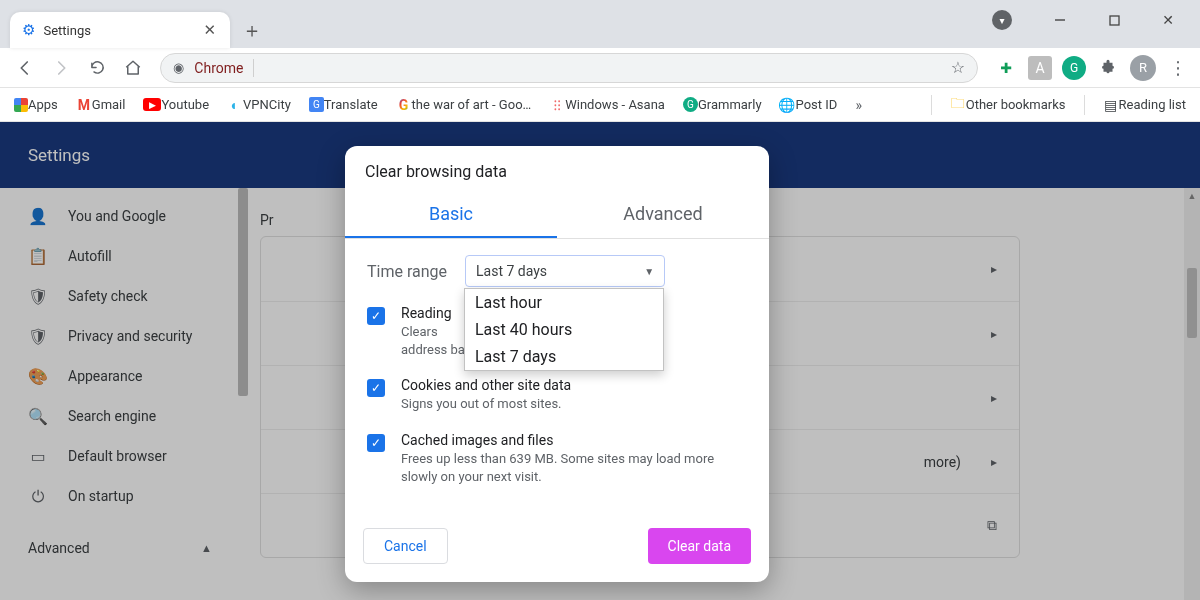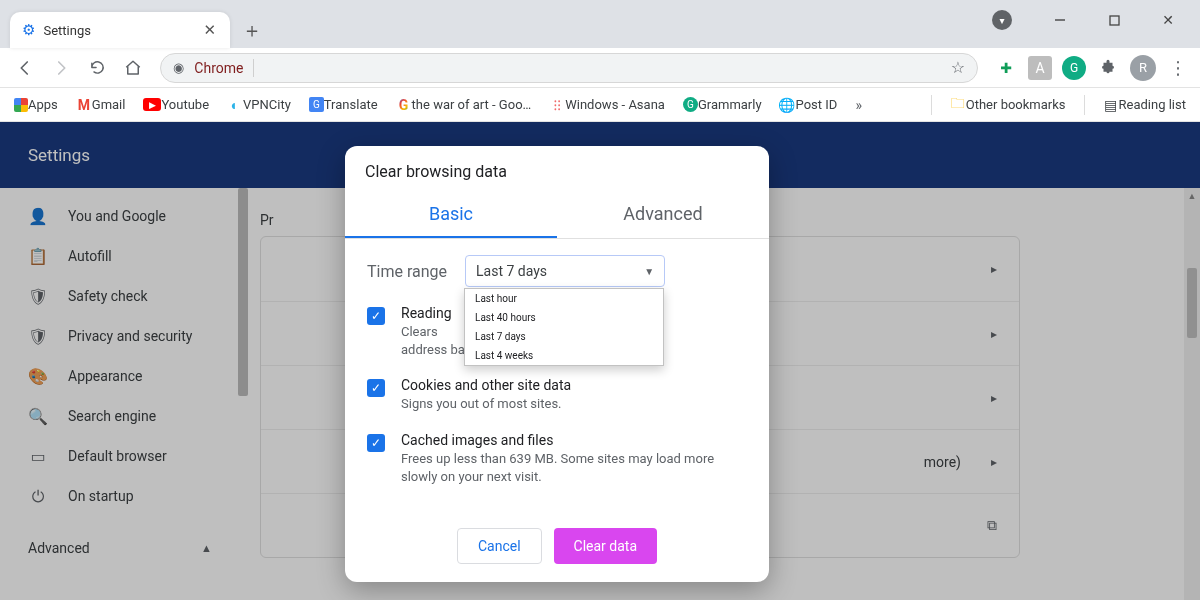--- a/index.html
+++ b/index.html
@@ -68,27 +68,27 @@
   .tabs { display:flex; border-bottom:1px solid #e0e0e0; }
   .tab-btn { flex:1; text-align:center; padding:12px 0; font-size:18px; color:#5f6368; border-bottom:2px solid transparent; }
   .tab-btn.active { color:#1a73e8; border-bottom-color:#1a73e8; }
   .dlg-body { padding:16px 22px 10px 22px; }
   .tr-row { display:flex; align-items:center; gap:18px; margin-bottom:18px; position:relative; }
   .tr-label { color:#5f6368; font-size:16px; }
   .select { width:200px; height:32px; border:1px solid #b7c9f7; border-radius:4px; display:flex; align-items:center; padding:0 10px; font-size:14px; color:#3c4043; justify-content:space-between; background:#fff;}
   .select .caret { color:#5f6368; font-size:10px;}
   
   .dropdown { position:absolute; left: 97px; top: 33px; width:200px; background:#fff; border:1px solid #c2c2c2; box-shadow:0 4px 10px rgba(0,0,0,.2); z-index:5;}
-  .opt { padding:4px 10px; font-size:10px; color:#202124; white-space:nowrap; }
+  .opt { padding:4px 10px; font-size:16px; color:#202124; white-space:nowrap; }
   .opt.sel { background:#1a73e8; color:#fff; }
   .chk-row { display:flex; gap:16px; margin-bottom:18px; }
   .chk { width:18px; height:18px; border-radius:3px; background:#1a73e8; display:flex; align-items:center; justify-content:center; color:#fff; font-size:12px; flex-shrink:0; margin-top:2px;}
   .chk-text .t1 { color:#202124; font-size:14px; margin-bottom:2px; }
   .chk-text .t2 { color:#5f6368; font-size:13px; line-height:1.4; }
-  .dlg-footer { display:flex; justify-content:center; gap:12px; padding:14px 18px 18px; }
+  .dlg-footer { display:flex; justify-content:space-between; gap:12px; padding:14px 18px 18px; }
   .btn { height:36px; padding:0 20px; border-radius:4px; font-size:14px; display:flex; align-items:center; justify-content:center; }
   .btn.sec { border:1px solid #dadce0; color:#1a73e8; background:#fff; }
   .btn.pri { background:#d946ef; color:#fff; }
 
   svg { display:block; }
 </style>
 </head>
 <body>
 
 <div class="tabstrip">
@@ -302,21 +302,20 @@
       <div class="tr-row">
         <span class="tr-label">Time range</span>
         <div class="select">
           <span>Last 7 days</span>
           <span class="caret">▼</span>
         </div>
         <div class="dropdown">
           <div class="opt">Last hour</div>
           <div class="opt">Last 40 hours</div>
           <div class="opt">Last 7 days</div>
-          <div class="opt">Last 4 weeks</div>
         </div>
       </div>
 
       <div class="chk-row">
         <div class="chk">✓</div>
         <div class="chk-text">
           <div class="t1"><span>Reading</span></div>
           <div class="t2"><span>Clears</span><span style="visibility:hidden;">xxxxxxxxxxxxxxxxxxxxxxxxxxxxxxxxxxxxxxxxx</span> <span>address bar.</span></div>
         </div>
       </div>

